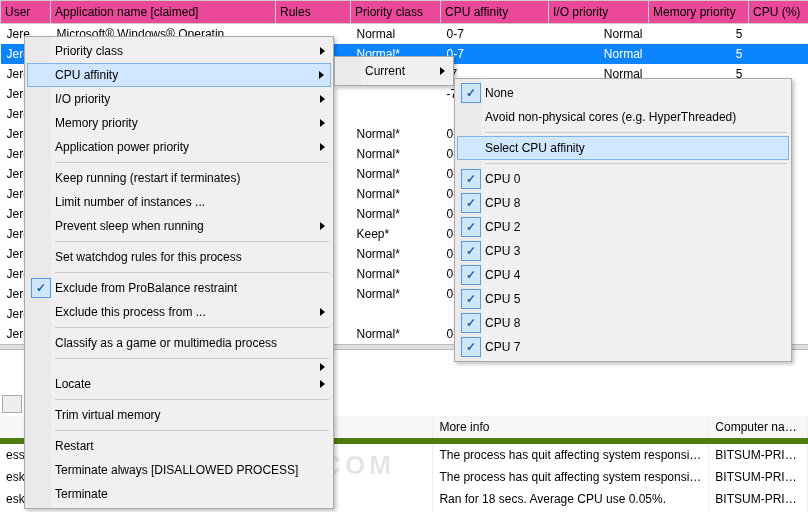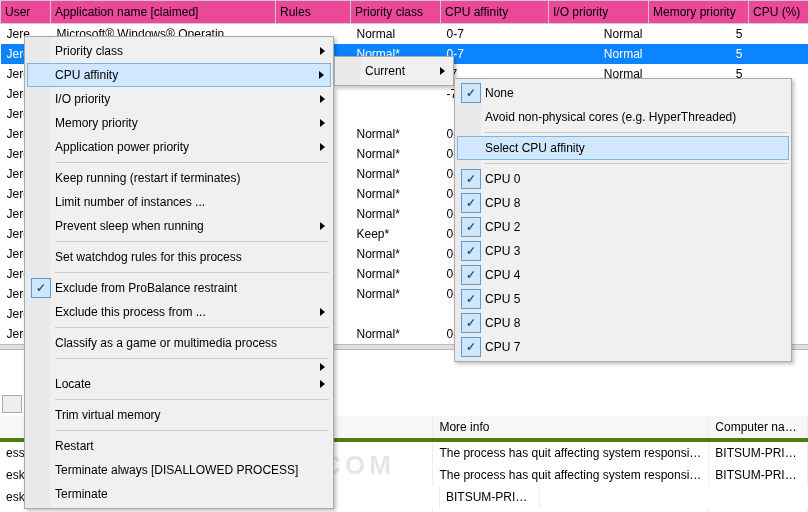--- a/index.html
+++ b/index.html
@@ -3,21 +3,21 @@
 <meta charset="utf-8">
 <style>
   * { box-sizing: border-box; margin: 0; padding: 0; font-family: "Segoe UI", Tahoma, sans-serif; font-size: 12px; }
   body { background: #fff; width: 808px; height: 512px; overflow: hidden; position: relative; color: #000; }
   .table { border-collapse: collapse; width: 100%; table-layout: fixed; }
   .table th { text-align: left; font-weight: normal; padding: 4px 4px; border: 1px solid #ccc; background: #ec4899; white-space: nowrap; overflow: hidden; text-overflow: ellipsis; }
   .table td { padding: 3px 6px; border-right: 0; border-left: 0; white-space: nowrap; overflow: hidden; text-overflow: ellipsis; }
   .row-sel td { background: #0a84ff; color: #fff; }
   .row td { background: #fff; }
   .sep { height: 6px; background: #e0e0e0; border-top: 1px solid #bbb; border-bottom: 1px solid #bbb; }
-  .log-head { display: flex; border-bottom: 4px solid #4d7c0f; background: #f7f7f7; }
+  .log-head { display: flex; border-bottom: 6px solid #4d7c0f; background: #f7f7f7; }
   .log-head div, .log-row div { padding: 4px 6px; border-right: 1px solid #eee; white-space: nowrap; overflow: hidden; text-overflow: ellipsis; }
   .log-row { display: flex; }
   .menu { position: absolute; background: #f0f0f0; border: 1px solid #aaa; box-shadow: 2px 2px 4px rgba(0,0,0,0.25); padding: 2px; }
   .menu-item { display: flex; align-items: center; padding: 5px 20px 5px 28px; position: relative; cursor: default; }
   .menu-item.hl { background: #d0e7ff; border: 1px solid #7cb3e8; padding: 4px 19px 4px 27px; }
   .menu-sep { height: 1px; background: #ccc; margin: 3px 2px 3px 28px; }
   .menu-check { position: absolute; left: 4px; top: 2px; width: 20px; height: 20px; border: 1px solid #5b9bd5; background: #cfe6f9; display: flex; align-items: center; justify-content: center; color: #1e5ea8; font-size: 12px; font-weight: bold; }
   .menu-arrow { position: absolute; right: 6px; top: 50%; transform: translateY(-50%); width:0; height:0; border-top: 4px solid transparent; border-bottom: 4px solid transparent; border-left: 5px solid #000; }
   .icon-band { position: absolute; left: 0; top: 0; bottom: 0; width: 26px; background: #eaeaea; }
   .menu .menu-item, .menu .menu-sep { position: relative; z-index: 1; }
@@ -224,20 +224,21 @@
         <div class="log-c2">The process has quit affecting system responsiv...</div>
         <div class="log-c3">BITSUM-PRIMA</div>
       </div>
       <div class="log-row">
         <div class="log-c1">esk</div>
         <div class="log-c2">The process has quit affecting system responsiv...</div>
         <div class="log-c3">BITSUM-PRIMA</div>
       </div>
       <div class="log-row">
         <div class="log-c1">esk</div>
+        <div class="log-c2">Ran for 18 secs. Average CPU use 0.05%.</div>
         <div class="log-c3">BITSUM-PRIMA</div>
       </div>
       <div class="log-row">
         <div class="log-c1">esk</div>
         <div class="log-c2">Ran for 24 secs. Average CPU use 0.10%.</div>
         <div class="log-c3">BITSUM-PRIMA</div>
       </div>
     </div>
 </div>
 

